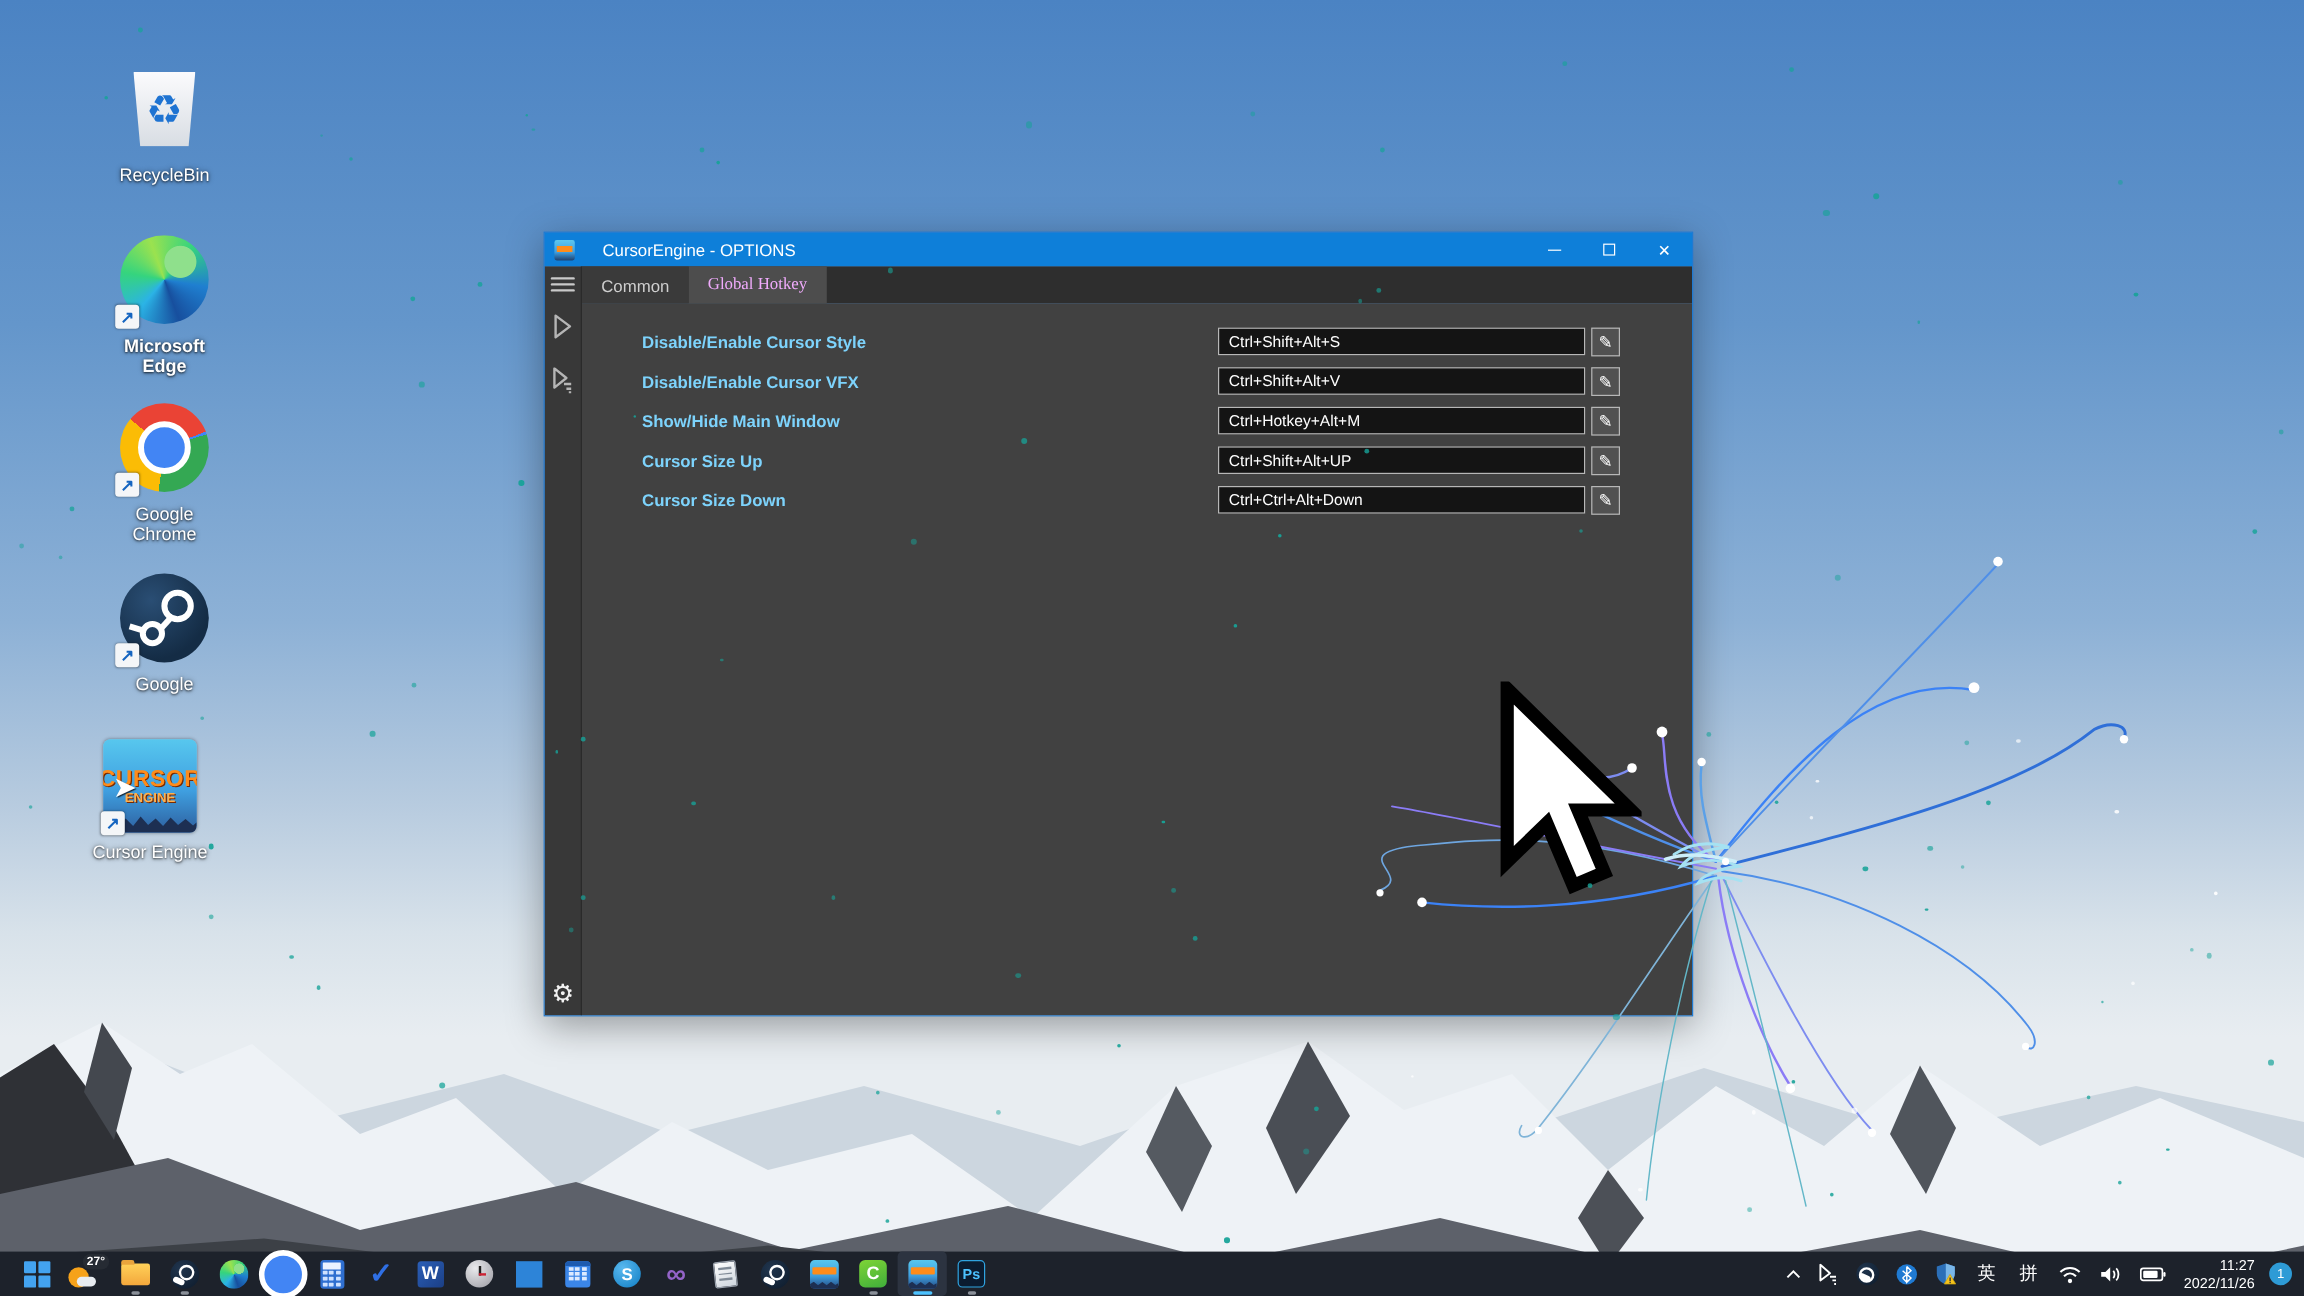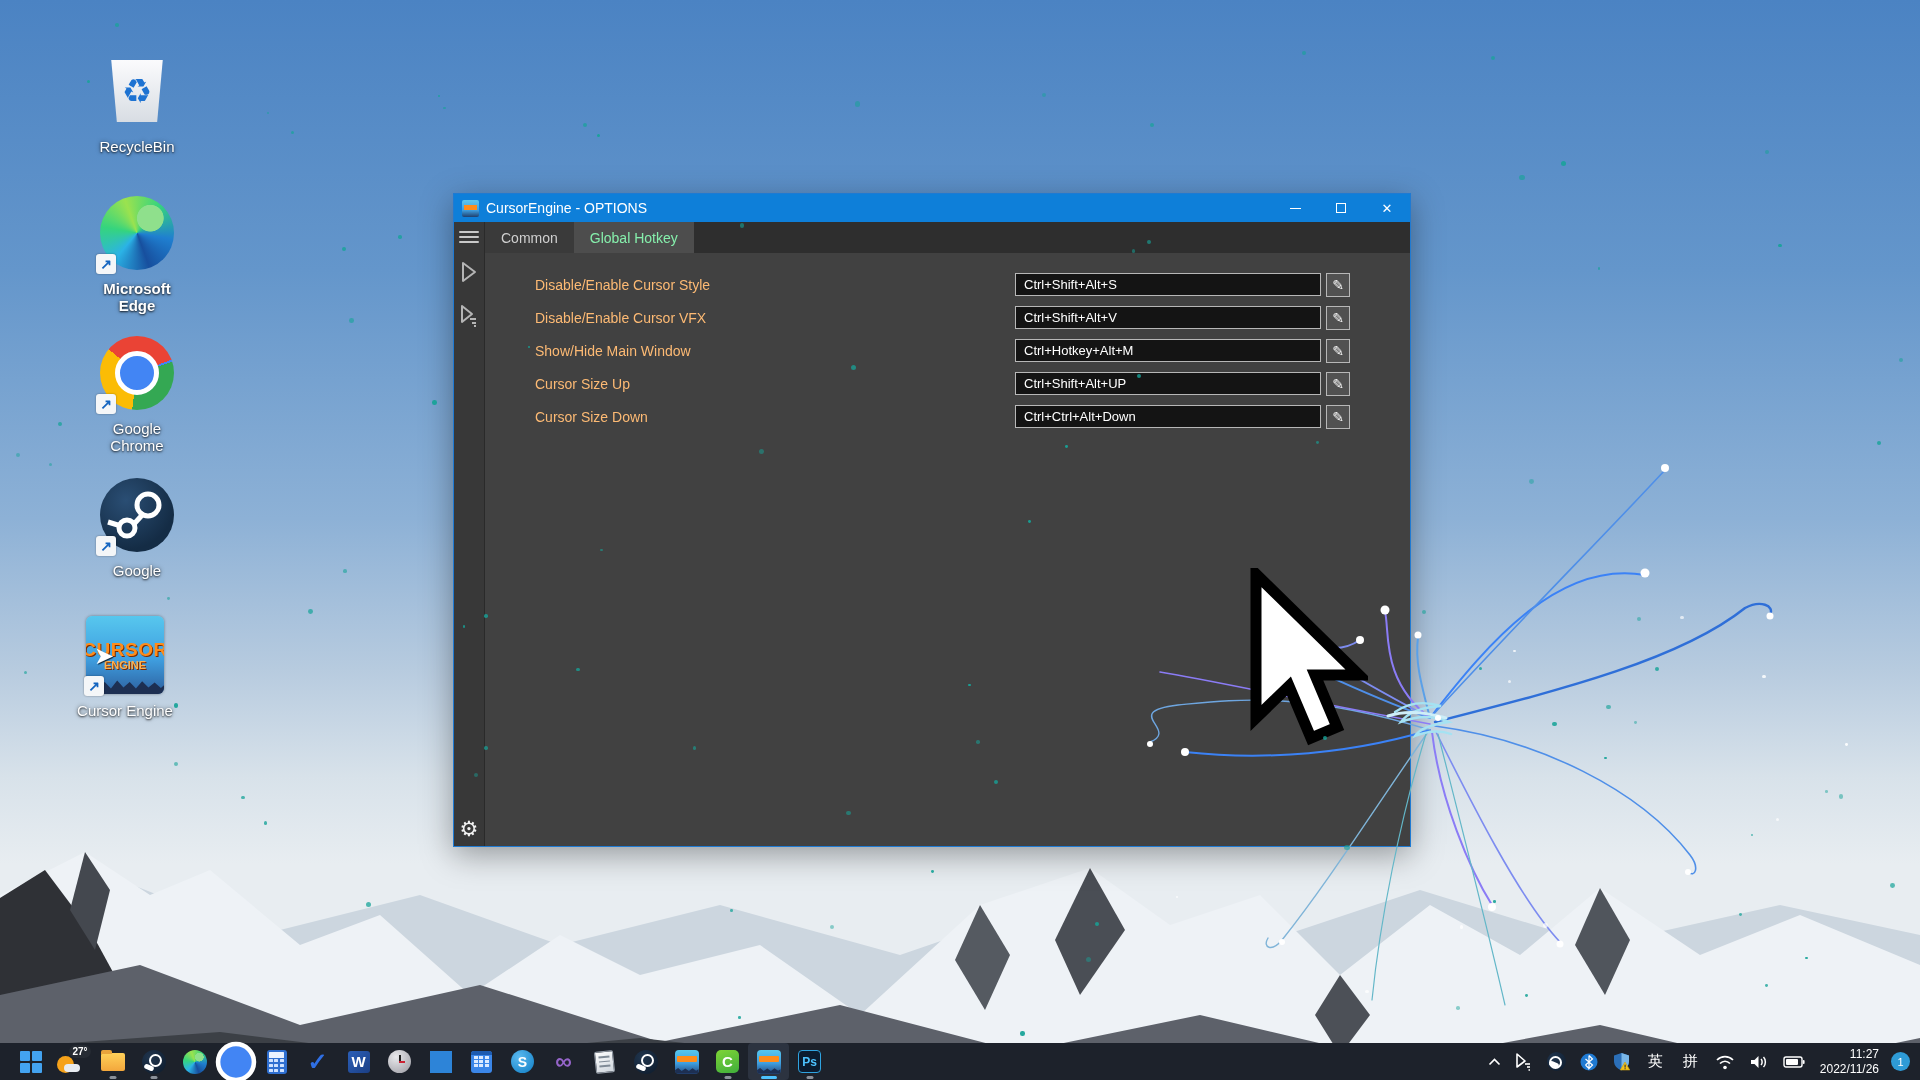--- a/index.html
+++ b/index.html
@@ -29,39 +29,39 @@
   .ce-art .t1 { font-size:19px; font-weight:bold; color:#ff8c1a; text-shadow:1px 1px 0 #7a2a00; letter-spacing:.5px; }
   .ce-art .t2 { font-size:11px; font-weight:bold; color:#ffb04d; text-shadow:1px 1px 0 #7a2a00; margin-top:-2px; }
   .ce-art .trees { position:absolute; left:0; bottom:0; width:100%; height:16px; background:#1d2f52; clip-path:polygon(0 100%,0 55%,8% 20%,16% 60%,24% 25%,32% 65%,40% 15%,48% 60%,56% 25%,64% 65%,72% 20%,80% 60%,88% 28%,96% 62%,100% 45%,100% 100%); }
   .ce-art .mini-cursor { position:absolute; left:8px; top:26px; color:#fff; font-size:24px; text-shadow:1px 1px 1px #123; }
 
   
   #win { position:absolute; left:453px; top:193px; width:958px; height:654px; border:1px solid #1f7ad2; box-shadow:0 8px 30px rgba(0,0,0,.35); display:flex; flex-direction:column; }
   #titlebar { height:28px; background:#0e7fd9; display:flex; align-items:center; color:#fff; flex:0 0 auto; }
   #titlebar .app-ico { width:17px; height:17px; margin:0 7px 0 8px; border-radius:2px; background:linear-gradient(180deg,#5ec7ee 0%,#3f9fe0 60%,#20406e 100%); position:relative; overflow:hidden; }
   #titlebar .app-ico::before { content:""; position:absolute; left:2px; top:5px; width:13px; height:5px; background:#ff8c1a; }
-  #titlebar .title { font-size:14px; }
+  #titlebar .title { font-size:14px;margin-left:16px; }
   #titlebar .spacer { flex:1; }
   .cap-btn { width:46px; height:28px; display:flex; align-items:center; justify-content:center; color:#fff; font-size:13px; }
   .cap-btn .min-glyph { width:11px; height:1px; background:#fff; display:block; }
   .cap-btn .max-glyph { width:10px; height:10px; border:1px solid #fff; display:block; }
   #winbody { flex:1; display:flex; min-height:0; }
   #sidebar { width:31px; background:#383838; border-right:1px solid #2a2a2a; display:flex; flex-direction:column; align-items:center; }
   .hamburger { width:20px; margin-top:9px; display:flex; flex-direction:column; gap:3px; }
   .hamburger i { display:block; height:2px; background:#c9c9c9; border-radius:1px; }
   .side-ico { margin-top:18px; color:#b5b5b5; }
   .side-gear { margin-top:auto; margin-bottom:7px; color:#f2f2f2; font-size:21px; line-height:1; }
   #mainarea { flex:1; display:flex; flex-direction:column; min-width:0; }
   #tabstrip { height:31px; background:#2e2e2e; display:flex; align-items:stretch; flex:0 0 auto; }
   .tab { padding:0 16px; display:flex; align-items:center; font-size:14px; }
   .tab.inactive { background:#3a3a3a; color:#cfcfcf; }
-  .tab.active { background:#4d4d4d; color:#86efac; }
+  .tab.active { background:#4d4d4d; color:#f0abfc;font-family:Liberation Serif, serif; }
   #content { flex:1; background:#414141; padding:15px 0 0 0; }
   .hk-row { height:33px; display:flex; align-items:center; padding-left:50px; padding-right:60px; }
-  .hk-label { color:#fdba74; font-size:14px; }
+  .hk-label { color:#7dd3fc; font-size:14px;font-weight:bold; }
   .hk-spacer { flex:1; }
   .hk-box { width:306px; height:23px; background:#141414; border:1px solid #b7b7b7; color:#fff; font-size:13px; display:flex; align-items:center; padding-left:8px; }
   .hk-edit { width:24px; height:24px; margin-left:5px; background:#515151; border:1px solid #b7b7b7; color:#fff; display:flex; align-items:center; justify-content:center; font-size:14px; }
 
   
   #vfx { position:absolute; left:0; top:0; width:1920px; height:1080px; pointer-events:none; }
   #bigcursor { position:absolute; left:1248px; top:568px; pointer-events:none; }
 
   
   #taskbar { position:absolute; left:0; bottom:0; width:1920px; height:37px; background:#1d222b; display:flex; align-items:center; }

